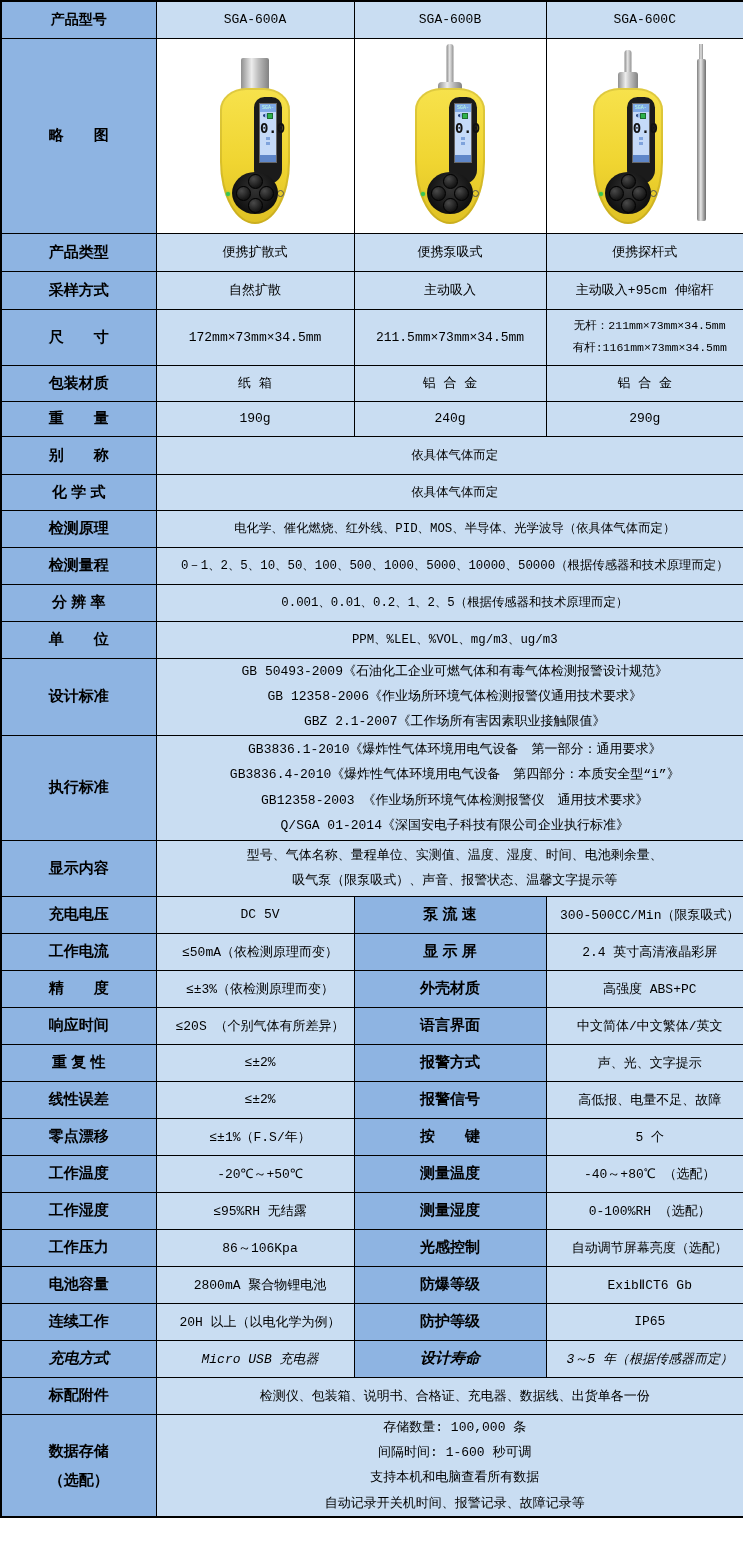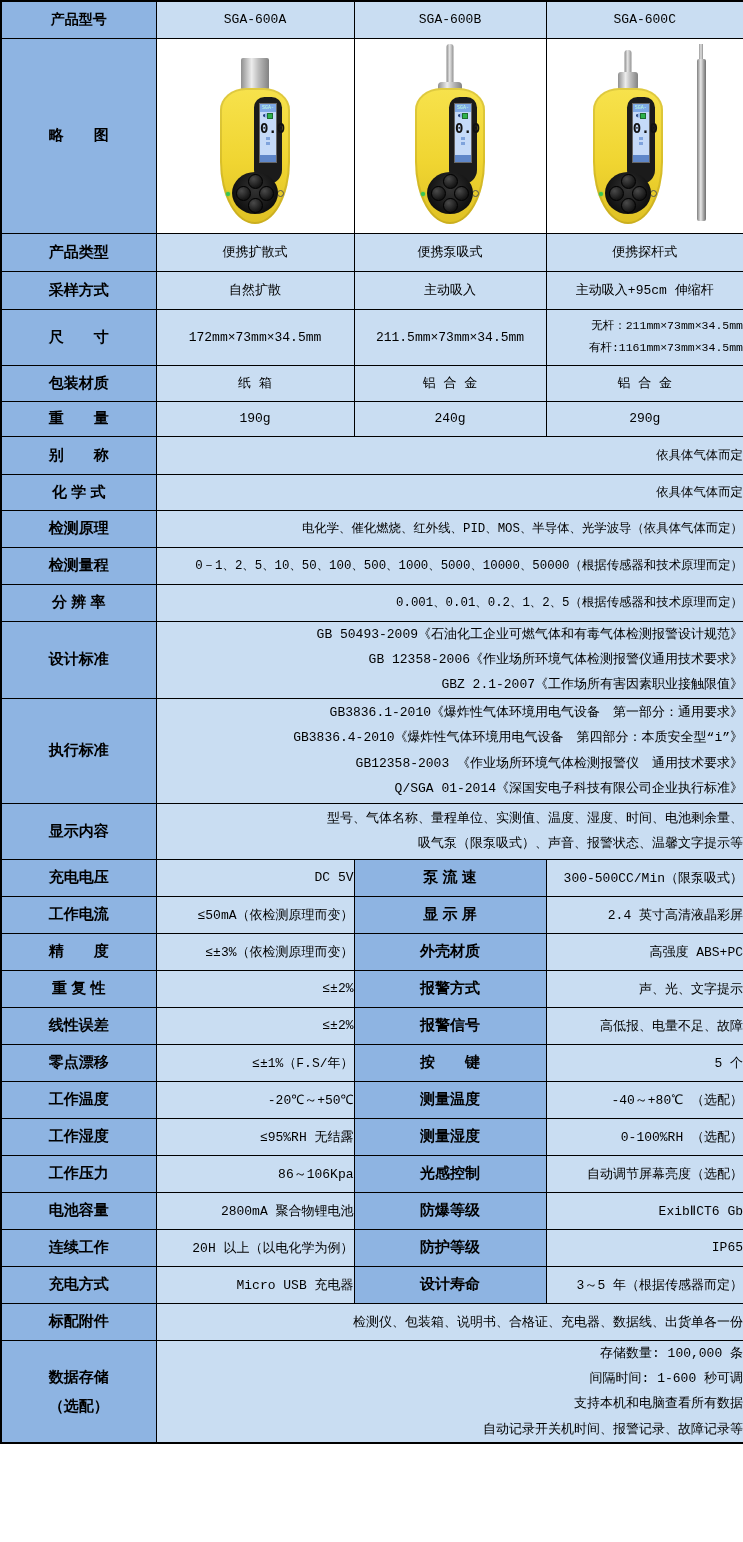--- a/index.html
+++ b/index.html
@@ -3,21 +3,21 @@
 <meta charset="utf-8">
 <style>
   html,body{margin:0;padding:0;background:#fff;}
   body{width:743px;font-family:"Liberation Sans","DejaVu Sans",sans-serif;color:#000;}
   table.spec{border-collapse:collapse;width:743px;table-layout:fixed;border:2px solid #000;}
   td,th{border:1px solid #000;padding:0;vertical-align:middle;overflow:hidden;}
   .lab{background:#8EB4E2;font-weight:bold;font-size:15px;text-align:center;line-height:1.5;}
   .hlab{font-size:14px;}
   .cel{background:#C9DDF2;font-family:"Liberation Mono","DejaVu Sans Mono",monospace;font-size:13px;}
   .ctr{text-align:center;}
-  .lft{text-align:right;padding-left:10px;}
+  .lft{text-align:center;padding-left:10px;}
   .sm{font-size:11.5px;line-height:1.9;padding-left:5px;white-space:nowrap;}
   .multiline div{line-height:1.95;white-space:nowrap;}
   .longline{white-space:nowrap;font-size:12.4px;}
   .white{background:#fff;}
   
   .dev{position:relative;width:160px;height:188px;margin:0 auto;}
   .d-body{position:absolute;width:70px;top:46px;bottom:6px;left:50%;margin-left:-35px;
     background:linear-gradient(180deg,#F7E24C,#F0D531 55%,#DFC124);
     border-radius:26px 26px 50% 50% / 22px 22px 46% 46%;
     box-shadow:inset 0 0 0 2px rgba(90,70,0,.15);}
@@ -251,20 +251,24 @@
         <td class="cel lft longline" colspan="3">电化学、催化燃烧、红外线、PID、MOS、半导体、光学波导（依具体气体而定）</td>
       </tr>
       <tr style="height: 37px;">
         <td class="lab">检测量程</td>
         <td class="cel lft longline" colspan="3">0－1、2、5、10、50、100、500、1000、5000、10000、50000（根据传感器和技术原理而定）</td>
       </tr>
       <tr style="height: 37px;">
         <td class="lab">分 辨 率</td>
         <td class="cel lft longline" colspan="3">0.001、0.01、0.2、1、2、5（根据传感器和技术原理而定）</td>
       </tr>
+      <tr style="height: 37px;">
+        <td class="lab">单　　位</td>
+        <td class="cel lft longline" colspan="3">PPM、%LEL、%VOL、mg/m3、ug/m3</td>
+      </tr>
       <tr style="height: 73px;">
         <td class="lab">设计标准</td>
         <td class="cel lft multiline" colspan="3">
           <div>GB 50493-2009《石油化工企业可燃气体和有毒气体检测报警设计规范》</div>
           <div>GB 12358-2006《作业场所环境气体检测报警仪通用技术要求》</div>
           <div>GBZ 2.1-2007《工作场所有害因素职业接触限值》</div>
         </td>
       </tr>
       <tr style="height: 105px;">
         <td class="lab">执行标准</td>
@@ -294,20 +298,26 @@
         <td class="lab">显 示 屏</td>
         <td class="cel lft">2.4 英寸高清液晶彩屏</td>
       </tr>
       <tr style="height: 37px;">
         <td class="lab">精　　度</td>
         <td class="cel lft">≤±3%（依检测原理而变）</td>
         <td class="lab">外壳材质</td>
         <td class="cel lft">高强度 ABS+PC</td>
       </tr>
       <tr style="height: 37px;">
+        <td class="lab">响应时间</td>
+        <td class="cel lft">≤20S （个别气体有所差异）</td>
+        <td class="lab">语言界面</td>
+        <td class="cel lft">中文简体/中文繁体/英文</td>
+      </tr>
+      <tr style="height: 37px;">
         <td class="lab">重 复 性</td>
         <td class="cel lft">≤±2%</td>
         <td class="lab">报警方式</td>
         <td class="cel lft">声、光、文字提示</td>
       </tr>
       <tr style="height: 37px;">
         <td class="lab">线性误差</td>
         <td class="cel lft">≤±2%</td>
         <td class="lab">报警信号</td>
         <td class="cel lft">高低报、电量不足、故障</td>
@@ -341,21 +351,21 @@
         <td class="cel lft">2800mA 聚合物锂电池</td>
         <td class="lab">防爆等级</td>
         <td class="cel lft">ExibⅡCT6 Gb</td>
       </tr>
       <tr style="height: 37px;">
         <td class="lab">连续工作</td>
         <td class="cel lft">20H 以上（以电化学为例）</td>
         <td class="lab">防护等级</td>
         <td class="cel lft">IP65</td>
       </tr>
-      <tr style="height: 37px;">
+      <tr style="height: 37px; font-style: italic;">
         <td class="lab">充电方式</td>
         <td class="cel lft">Micro USB 充电器</td>
         <td class="lab">设计寿命</td>
         <td class="cel lft">3～5 年（根据传感器而定）</td>
       </tr>
       <tr style="height: 37px;">
         <td class="lab">标配附件</td>
         <td class="cel lft" colspan="3">检测仪、包装箱、说明书、合格证、充电器、数据线、出货单各一份</td>
       </tr>
       <tr style="height: 96px;">

